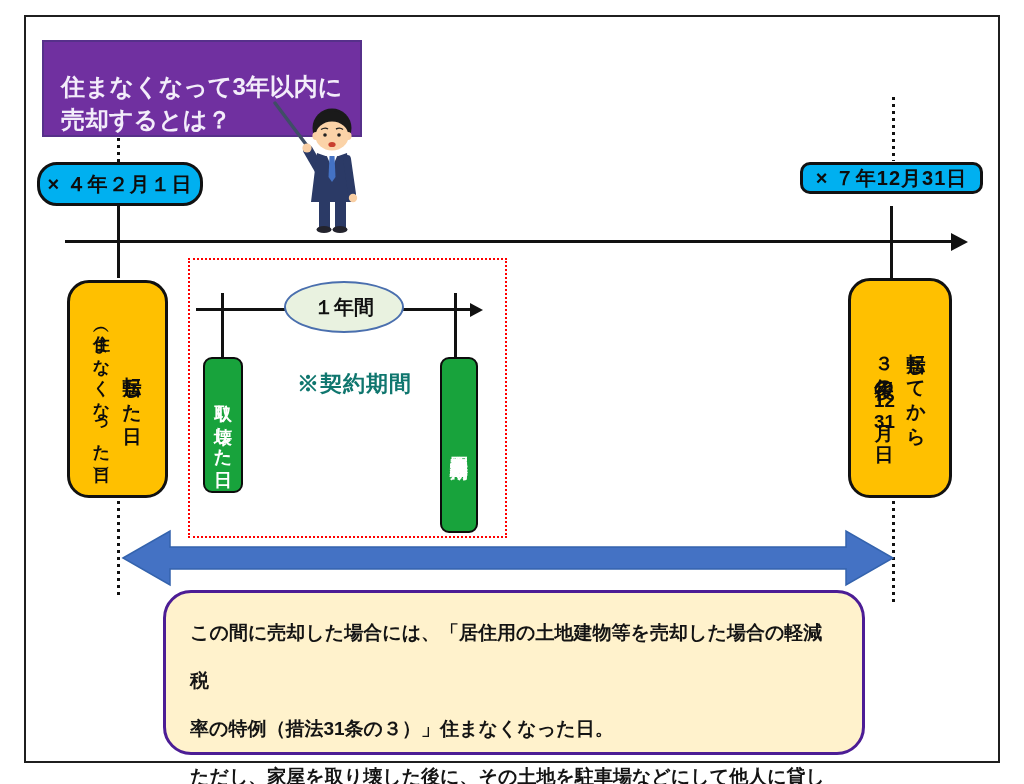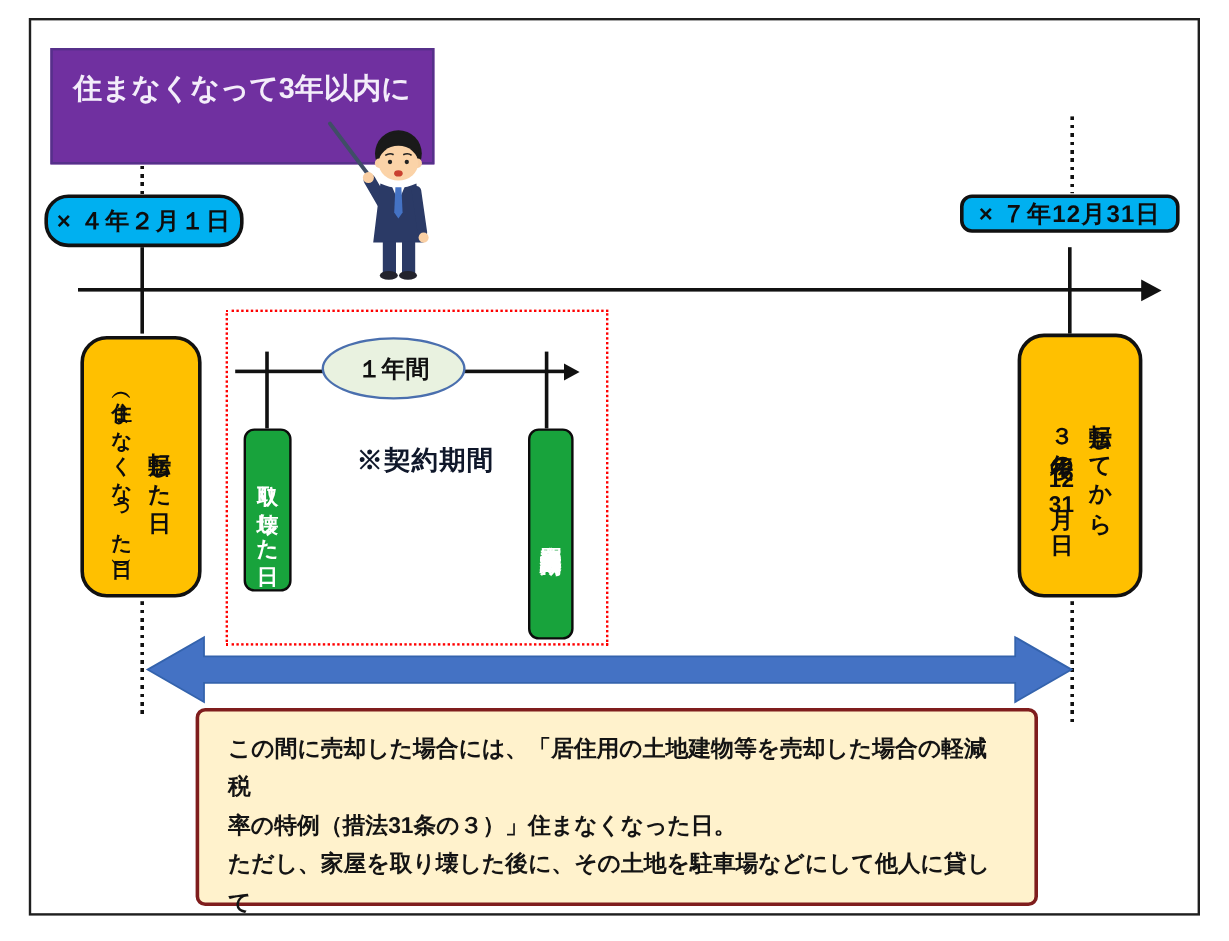--- a/index.html
+++ b/index.html
@@ -14,21 +14,21 @@
   .slide-border {
     left:24px; top:15px; width:972px; height:744px;
     border:2px solid #1f1f1f; background:#fff;
   }
 
   
   .title-box {
     left:42px; top:40px; width:320px; height:97px;
     background:#7030a0; border:2px solid #56308a;
     color:#f3edfa; font-weight:bold; font-size:24px; line-height:33px;
-    padding:16px 0 0 17px; box-sizing:border-box; z-index:2;
+    padding:28px 0 0 17px; box-sizing:border-box; z-index:2;
   }
 
   
   .vline { width:3px; background:#111; }
   .hline { height:3px; background:#111; }
   .vdot  { width:3px; background-image:repeating-linear-gradient(#111 0 3px, transparent 3px 7px); }
   .arr-r { width:0; height:0; border-top:9px solid transparent; border-bottom:9px solid transparent; border-left:17px solid #111; }
   .arr-r.small { border-top-width:7px; border-bottom-width:7px; border-left-width:13px; }
 
   
@@ -52,59 +52,60 @@
   .tcy { text-combine-upright:all; letter-spacing:0; }
 
   
   .contract-zone {
     left:188px; top:258px; width:319px; height:280px;
     border:2px dotted #ff0000; box-sizing:border-box; z-index:1;
   }
 
   
   .duration-ellipse {
-    left:268px; top:281px; width:120px; height:52px;
+    left:284px; top:281px; width:120px; height:52px;
     background:#e9f2e0; border:2.5px solid #4a6fae; border-radius:50%;
     display:flex; align-items:center; justify-content:center;
     font-weight:bold; font-size:20px; color:#111; z-index:4; box-sizing:border-box;
   }
 
   
   .greenbox {
     background:#18a33c; border:2.5px solid #0c0c0c; border-radius:9px;
     display:flex; align-items:center; justify-content:center;
     box-sizing:border-box; z-index:3;
   }
   .greenbox .vtext { font-size:18px; color:#fff; }
   .greenbox .vtext > div { letter-spacing:1px; }
 
   .contract-note {
-    left:297px; top:369px; font-weight:bold; font-size:22px; color:#0f172a;
+    left:297px; top:369px; font-weight:bold; font-size:22px; color:#0f766e;
     letter-spacing:1px; z-index:2;
   }
 
   
   .explain-box {
     left:163px; top:590px; width:702px; height:165px;
-    background:#fff2cc; border:3px solid #7f1d1d; border-radius:8px;
+    background:#fff2cc; border:3px solid #4c1d95; border-radius:28px;
     box-sizing:border-box; padding:16px 24px 0 24px; z-index:4;
-    color:#141414; font-weight:bold; font-size:19px; line-height:32px;
+    color:#141414; font-weight:bold; font-size:19px; line-height:48px;
   }
 
   svg { display:block; }
 </style>
 </head>
 <body>
 
 <div id="canvas">
 
   <div class="abs slide-border"></div>
 
   <div class="abs title-box">
     <div>住まなくなって3年以内に</div>
+    <div>売却するとは？</div>
   </div>
 
   <svg class="abs" style="left:273px; top:95px; width:92px; height:140px; z-index:5;" viewBox="0 0 92 140">
     <line x1="2" y1="8" x2="35" y2="52" stroke="#3f4e66" stroke-width="3.4" stroke-linecap="round"></line>
     <line x1="46" y1="74" x2="35" y2="55" stroke="#2b3a66" stroke-width="10" stroke-linecap="round"></line>
     <circle cx="34" cy="53" r="4.6" fill="#f9cfa4"></circle>
     <circle cx="59" cy="33" r="19.5" fill="#1a1a1a"></circle>
     <ellipse cx="43" cy="41" rx="3.6" ry="4" fill="#f9cfa4"></ellipse>
     <ellipse cx="75" cy="41" rx="3.6" ry="4" fill="#f9cfa4"></ellipse>
     <ellipse cx="59" cy="41" rx="16.5" ry="14.5" fill="#fbd3a8"></ellipse>

